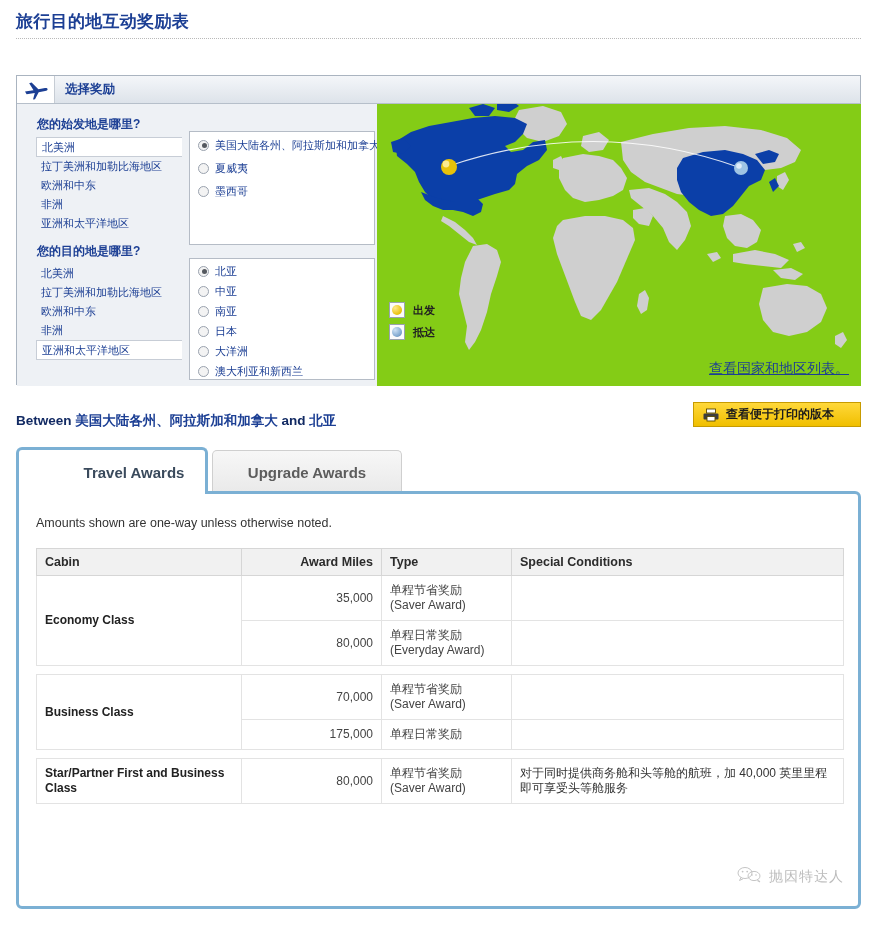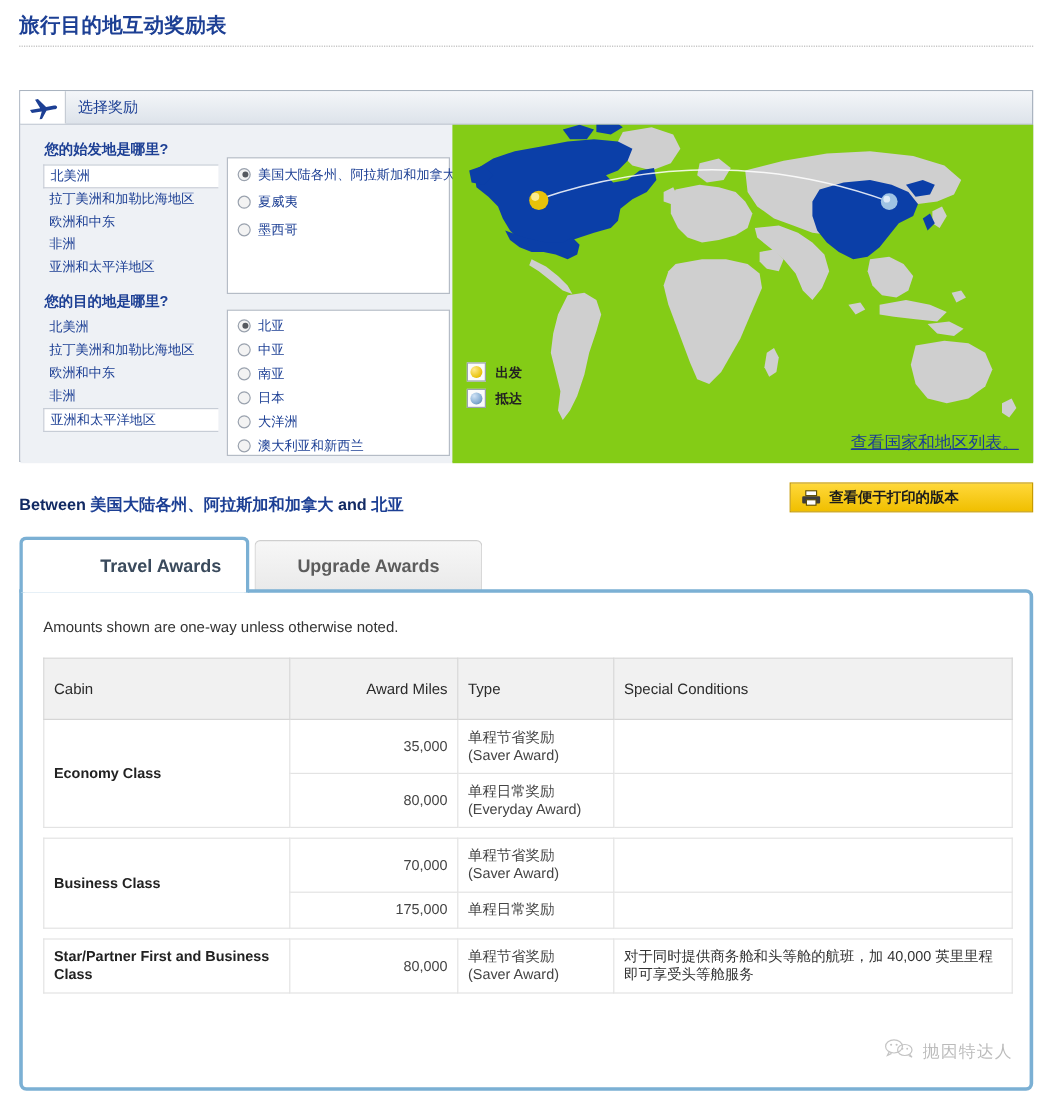--- a/index.html
+++ b/index.html
@@ -38,21 +38,21 @@
     border-bottom: 1px solid #b6bfca;
   }
   .panel-head .plane-box {
     position: absolute; left: 0; top: 0; width: 38px; height: 27px;
     background: #ffffff; border-right: 1px solid #c6ccd4;
     display: flex; align-items: center; justify-content: center;
   }
   .panel-head .plane-box svg { display:block; }
   .panel-head .head-label {
     position: absolute; left: 48px; top: 5px;
-    font-size: 12.5px; font-weight: normal; color: #1c3f94;
+    font-size: 12.5px; font-weight: bold; color: #1c3f94;
   }
 
   .form-area {
     position: absolute; left: 0; top: 28px; width: 360px; height: 282px;
     background: #eef1f5;
   }
   .q-label {
     font-size: 12px; font-weight: bold; color: #1c3f94;
   }
   .origin-q   { position: absolute; left: 20px; top: 12px; }
@@ -123,21 +123,21 @@
   }
 
   
   .between-line {
     position: absolute; left: 16px; top: 412px;
     font-size: 13.5px; font-weight: bold; color: #1c3f94;
   }
   .between-line .en { color: #122a63; }
   .print-btn {
     position: absolute; right: 16px; top: 402px;
-    width: 203px; height: 25px;
+    width: 168px; height: 25px;
     background: linear-gradient(#ffd83a, #f0bf00);
     border: 1px solid #c79b00;
     display: flex; align-items: center; cursor: pointer;
   }
   .print-btn .pico { margin: 0 7px 0 9px; display:flex; }
   .print-btn .plabel { font-size: 12px; color: #1b1b1b; font-weight: bold; }
 
   
   .results-wrap { position: absolute; left: 16px; top: 447px; width: 845px; height: 462px; }
   .tabs { position: absolute; left: 0; top: 0; height: 47px; width: 100%; }
@@ -172,22 +172,22 @@
     font-size: 12.5px; color: #333;
   }
 
   table.awards {
     position: absolute; left: 17px; top: 54px;
     width: 808px; border-collapse: collapse;
     font-size: 12px; color: #333;
   }
   table.awards th {
     background: #f1f1f1; border: 1px solid #d6d6d6;
-    font-size: 12.5px; font-weight: normal; color: #2b2b2b;
-    text-align: left; padding: 18px 8px; height: 26px; margin-top: 11px;
+    font-size: 12.5px; font-weight: bold; color: #2b2b2b;
+    text-align: left; padding: 6px 8px; height: 26px; margin-top: 11px;
   }
   table.awards th.num { text-align: right; }
   table.awards td {
     border: 1px solid #e3e3e3; padding: 7px 8px;
     vertical-align: middle; line-height: 15px;
   }
   td.cabin { font-weight: bold; font-size: 12px; color:#222; width: 205px; }
   td.miles { text-align: right; width: 140px; color:#444; }
   td.type  { width: 130px; color:#444; }
   td.cond  { color:#333; }

